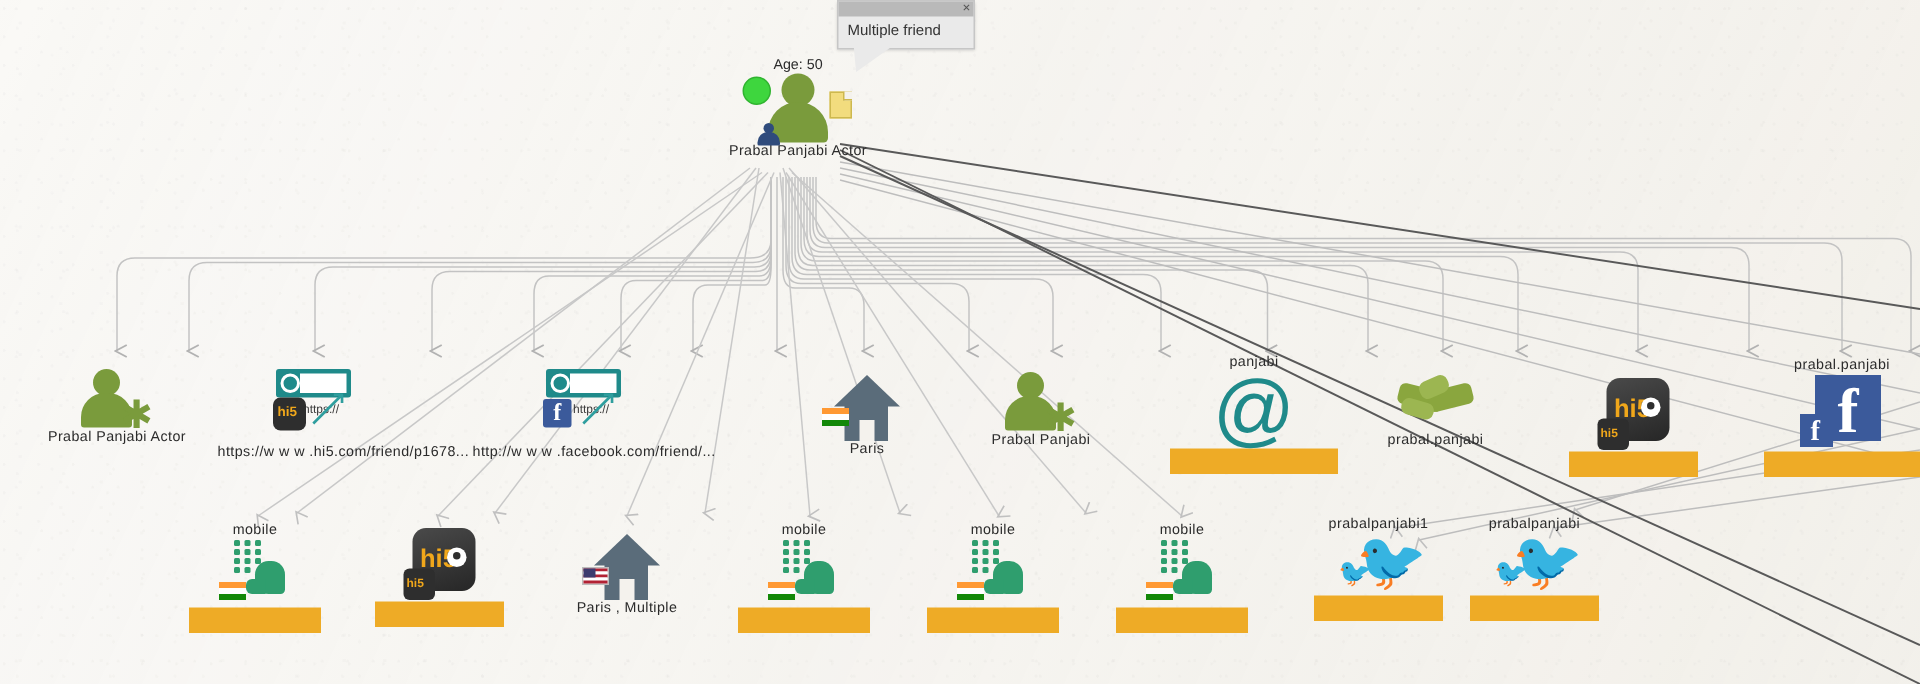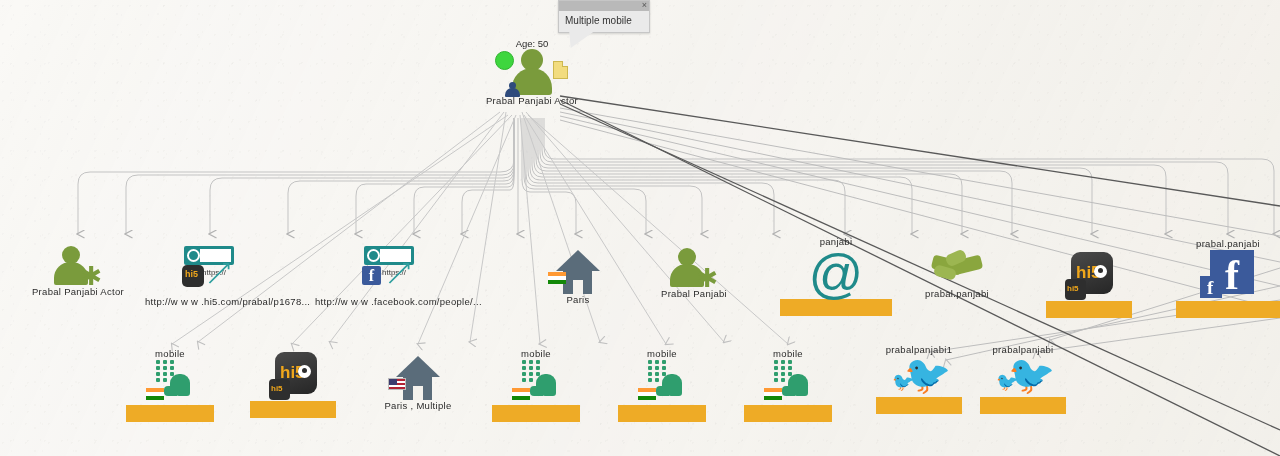--- a/index.html
+++ b/index.html
@@ -227,21 +227,21 @@
     <path d="M560,96 L1280,206"></path>
     <path d="M560,100 L1280,456"></path>
     <path d="M560,104 L1280,430"></path>
   </g>
 </svg>
 
 <div id="callout">
   <div class="cal-bar">
     <span class="cal-close">×</span>
   </div>
-  <div class="cal-body">Multiple mobile</div>
+  <div class="cal-body">Multiple friend</div>
   <div class="cal-tail"></div>
 </div>
 
 <div class="node" id="central">
   <div class="age">Age: 50</div>
   <div class="big-person">
     <div class="dot-green"></div>
     <div class="bp-head"></div>
     <div class="bp-body"></div>
     <div class="mini-doc"></div>
@@ -263,32 +263,32 @@
 </div>
 
 <div class="node" style="left:160px;top:246px;width:100px;">
   <div class="url-icon">
     <div class="ui-bar"></div>
       <div class="ui-field"></div>
     <div class="ui-text">https://</div>
     <div class="ui-arrow">⟶</div>
     <div class="hi5-badge"></div>
   </div>
-  <div class="node-label" style="position:absolute;left:-15px;top:50px;width:130px;">http://w w w .hi5.com/prabal/p1678...</div>
+  <div class="node-label" style="position:absolute;left:-15px;top:50px;width:130px;">https://w w w .hi5.com/friend/p1678...</div>
 </div>
 
 <div class="node" style="left:340px;top:246px;width:100px;">
   <div class="url-icon">
     <div class="ui-bar"></div>
       <div class="ui-field"></div>
     <div class="ui-text">https://</div>
     <div class="ui-arrow">⟶</div>
     <div class="fb-badge">f</div>
   </div>
-  <div class="node-label" style="position:absolute;left:-25px;top:50px;width:150px;">http://w w w .facebook.com/people/...</div>
+  <div class="node-label" style="position:absolute;left:-25px;top:50px;width:150px;">http://w w w .facebook.com/friend/...</div>
 </div>
 
 <div class="node" style="left:550px;top:250px;width:56px;">
   <div class="house">
     <div class="h-roof"></div>
       <div class="h-body"></div>
       <div class="h-door"></div>
     <div class="flag flag-in">
         <div class="s1"></div>
         <div class="s2"></div>

